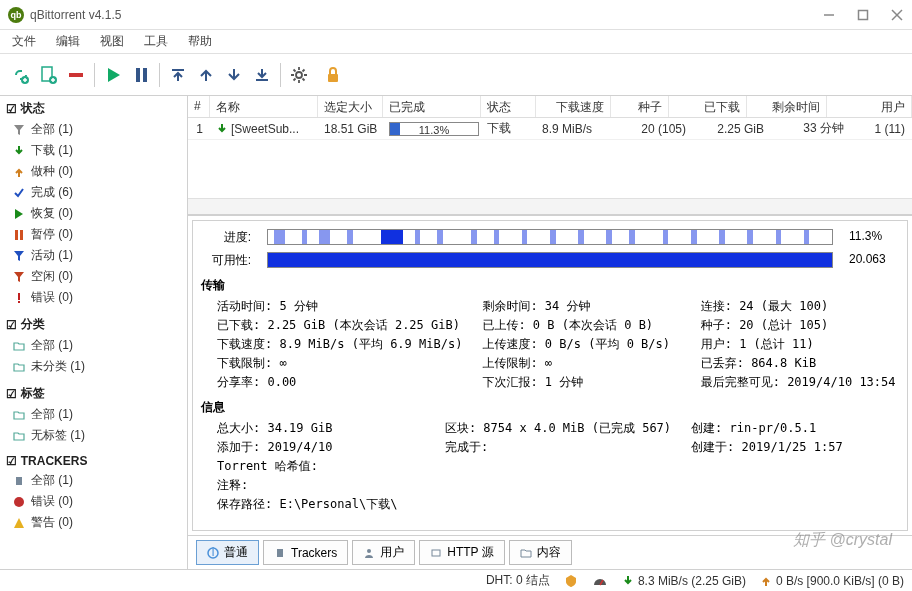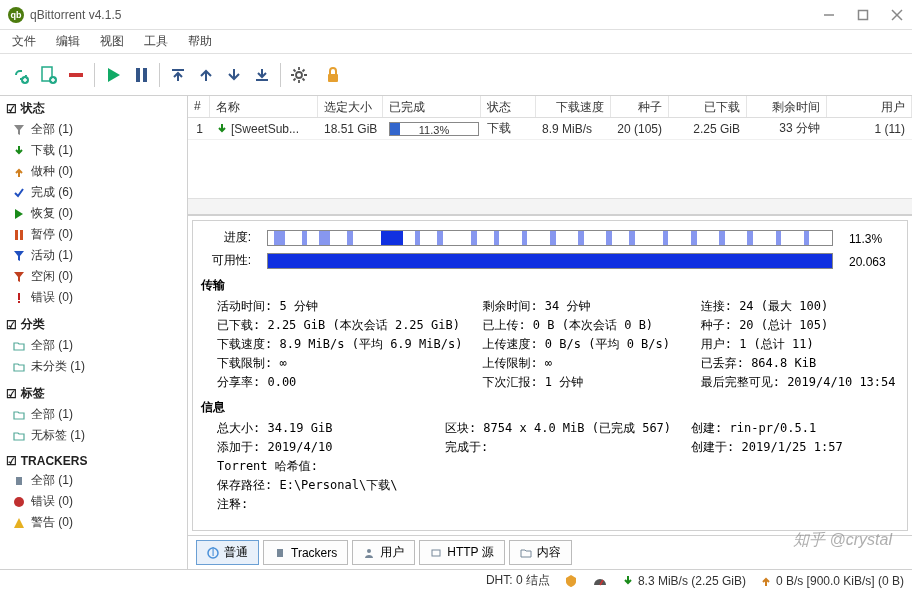--- a/index.html
+++ b/index.html
@@ -26,21 +26,21 @@
 .table-area { height: 120px; border-bottom: 2px solid #d0d0d0; display: flex; flex-direction: column; }
 .thead { display: flex; background: #fff; border-bottom: 1px solid #ddd; height: 22px; }
 .th { padding: 3px 6px; border-right: 1px solid #e5e5e5; color: #333; white-space: nowrap; overflow: hidden; }
 .trow { display: flex; height: 22px; align-items: center; border-bottom: 1px solid #f0f0f0; }
 .td { padding: 2px 6px; border-right: 1px solid transparent; white-space: nowrap; overflow: hidden; color: #333; }
 .progbar { width: 90px; height: 14px; border: 1px solid #888; position: relative; display: inline-block; vertical-align: middle; }
 .progbar-fill { height: 100%; background: #3366cc; }
 .progbar-txt { position: absolute; top: 0; left: 0; right: 0; text-align: center; line-height: 14px; font-size: 11px; }
 .hscroll { height: 16px; background: #f4f4f4; border-top: 1px solid #e0e0e0; }
 .detail { flex: 1; border: 1px solid #d0d0d0; margin: 4px; padding: 8px; overflow-y: auto; font-family: "SimSun", monospace; }
-.prog-row { display: flex; align-items: flex-end; margin-bottom: 6px; gap: 16px; }
+.prog-row { display: flex; align-items: flex-start; margin-bottom: 6px; gap: 16px; }
 .prog-label { width: 50px; text-align: right; }
 .prog-canvas { flex: 1; height: 16px; border: 1px solid #888; position: relative; background: #fff; }
 .prog-val { width: 50px; }
 .piece-fill { position: absolute; top: 0; bottom: 0; background: #1030e0; }
 .avail-fill { position: absolute; top: 0; left: 0; right: 0; bottom: 0; background: #1030e0; }
 .info-section { margin-top: 8px; }
 .info-title { font-weight: bold; margin-bottom: 4px; }
 .info-grid { display: grid; grid-template-columns: 1fr 1fr 1fr; gap: 2px 20px; padding-left: 16px; }
 .info-line { white-space: nowrap; font-family: "SimSun", monospace; font-size: 12px; }
 .tabbar { display: flex; gap: 4px; padding: 4px 8px; border-top: 1px solid #d0d0d0; background: #fff; }
@@ -326,21 +326,21 @@
         <div class="td" style="width:108px;display:flex;align-items:center;gap:3px;">
             <svg width="12" height="12">
               <path d="M6 1v7m-3-3l3 3 3-3" fill="none" stroke="#1a8a1a" stroke-width="2"></path>
             </svg>
             <span>[SweetSub...</span>
           </div>
         <div class="td" style="width:65px;text-align:right;">18.51 GiB</div>
         <div class="td" style="width:98px;"><div class="progbar"><div class="progbar-fill" id="rowprog" style="width: 11.3%;"></div><div class="progbar-txt">11.3%</div></div></div>
         <div class="td" style="width:55px;">下载</div>
         <div class="td" style="width:75px;">8.9 MiB/s</div>
-        <div class="td" style="width:58px;text-align:right;">20 (105)</div>
+        <div class="td" style="width:58px;text-align:right;margin-left:24px;">20 (105)</div>
         <div class="td" style="width:78px;text-align:right;">2.25 GiB</div>
         <div class="td" style="width:80px;text-align:right;">33 分钟</div>
         <div class="td" style="flex:1;text-align:right;">1 (11)</div>
       </div>
       <div style="flex:1"></div>
       <div class="hscroll"></div>
     </div>
 
     <div class="detail">
       <div class="prog-row">
@@ -401,22 +401,22 @@
       <div class="info-section">
         <div class="info-title">信息</div>
         <div class="info-grid">
           <div class="info-line">总大小:  34.19  GiB</div>
           <div class="info-line">区块:  8754 x 4.0  MiB (已完成 567)</div>
           <div class="info-line">创建:  rin-pr/0.5.1</div>
           <div class="info-line">添加于:  2019/4/10</div>
           <div class="info-line">完成于:</div>
           <div class="info-line">创建于:  2019/1/25 1:57</div>
           <div class="info-line" style="grid-column:1/4;">Torrent 哈希值:</div>
+          <div class="info-line" style="grid-column:1/4;">注释:</div>
           <div class="info-line" style="grid-column:1/4;">保存路径:  E:\Personal\下载\</div>
-          <div class="info-line" style="grid-column:1/4;">注释:</div>
         </div>
       </div>
     </div>
 
     <div class="tabbar">
       <div class="tab active">
           <svg width="12" height="12">
             <circle cx="6" cy="6" r="5" fill="none" stroke="#4a90d9" stroke-width="1.5"></circle>
             <text x="6" y="9" text-anchor="middle" font-size="8" fill="#4a90d9">i</text>
           </svg>

